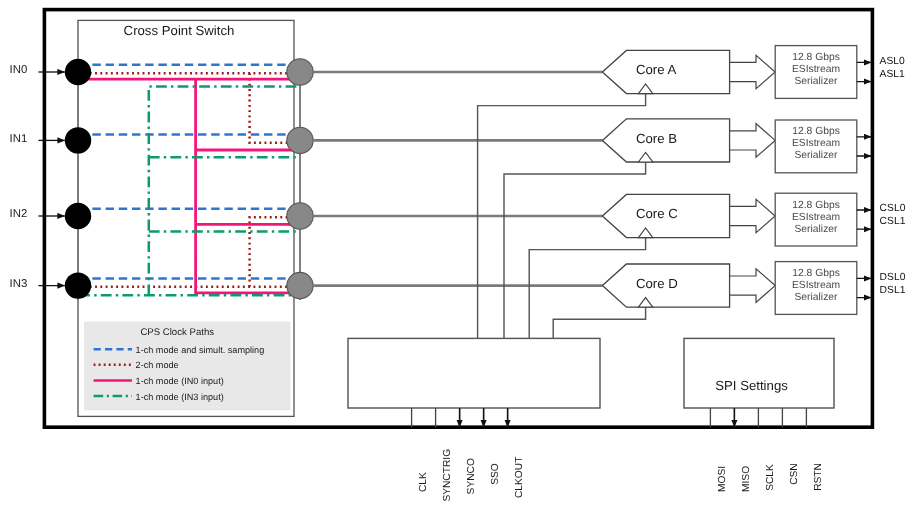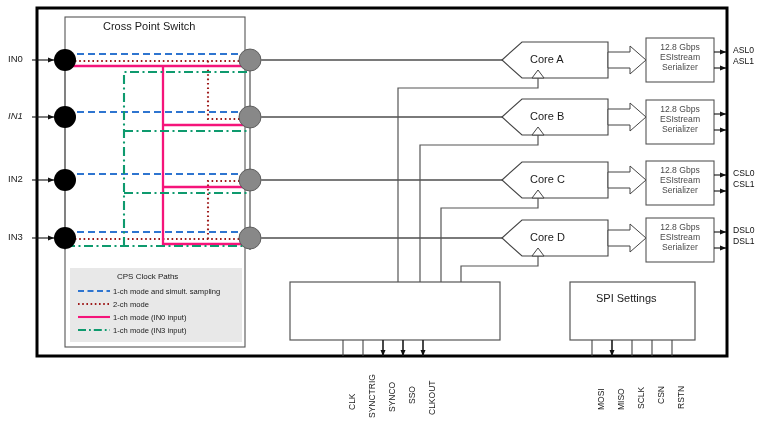--- a/index.html
+++ b/index.html
@@ -180,21 +180,21 @@
       <line x1="78" y1="291" x2="110" y2="291" stroke="#2E75D0" stroke-dasharray="6,3.5"></line>
       <line x1="78" y1="304" x2="110" y2="304" stroke="#9E1B1B" stroke-dasharray="1.6,2.6"></line>
       <line x1="78" y1="317" x2="110" y2="317" stroke="#F5147A"></line>
       <line x1="78" y1="330" x2="110" y2="330" stroke="#0E9A6E" stroke-dasharray="8,3,1.8,3"></line>
     </g>
   </svg>
 
   <div class="ttl" style="left:103px;top:20px;">Cross Point Switch</div>
 
   <div class="lbl" style="left:8px;top:54px;">IN0</div>
-  <div class="lbl" style="left:8px;top:111px;font-style:italic;">IN1</div>
+  <div class="lbl" style="left:8px;top:111px;">IN1</div>
   <div class="lbl" style="left:8px;top:174px;">IN2</div>
   <div class="lbl" style="left:8px;top:232px;">IN3</div>
 
   <div class="lbl" style="left:530px;top:53px;font-size:11px;">Core A</div>
   <div class="lbl" style="left:530px;top:110px;font-size:11px;">Core B</div>
   <div class="lbl" style="left:530px;top:173px;font-size:11px;">Core C</div>
   <div class="lbl" style="left:530px;top:231px;font-size:11px;">Core D</div>
 
   <div class="ser" style="left:646px;top:42px;width:68px;">
     <div>12.8 Gbps</div>
@@ -227,21 +227,21 @@
   </div>
   <div class="io" style="left:733px;top:168px;">
     <div>CSL0</div>
     <div>CSL1</div>
   </div>
   <div class="io" style="left:733px;top:225px;">
     <div>DSL0</div>
     <div>DSL1</div>
   </div>
 
-  <div class="ttl" style="left:596px;top:292px;">SPI Settings</div>
+  <div class="ttl" style="left:596px;top:316px;">SPI Settings</div>
 
   <div class="vlbl" style="left:347px;top:410px;">CLK</div>
   <div class="vlbl" style="left:367px;top:418px;">SYNCTRIG</div>
   <div class="vlbl" style="left:387px;top:412px;">SYNCO</div>
   <div class="vlbl" style="left:407px;top:404px;">SSO</div>
   <div class="vlbl" style="left:427px;top:415px;">CLKOUT</div>
 
   <div class="vlbl" style="left:596px;top:410px;">MOSI</div>
   <div class="vlbl" style="left:616px;top:410px;">MISO</div>
   <div class="vlbl" style="left:636px;top:409px;">SCLK</div>

